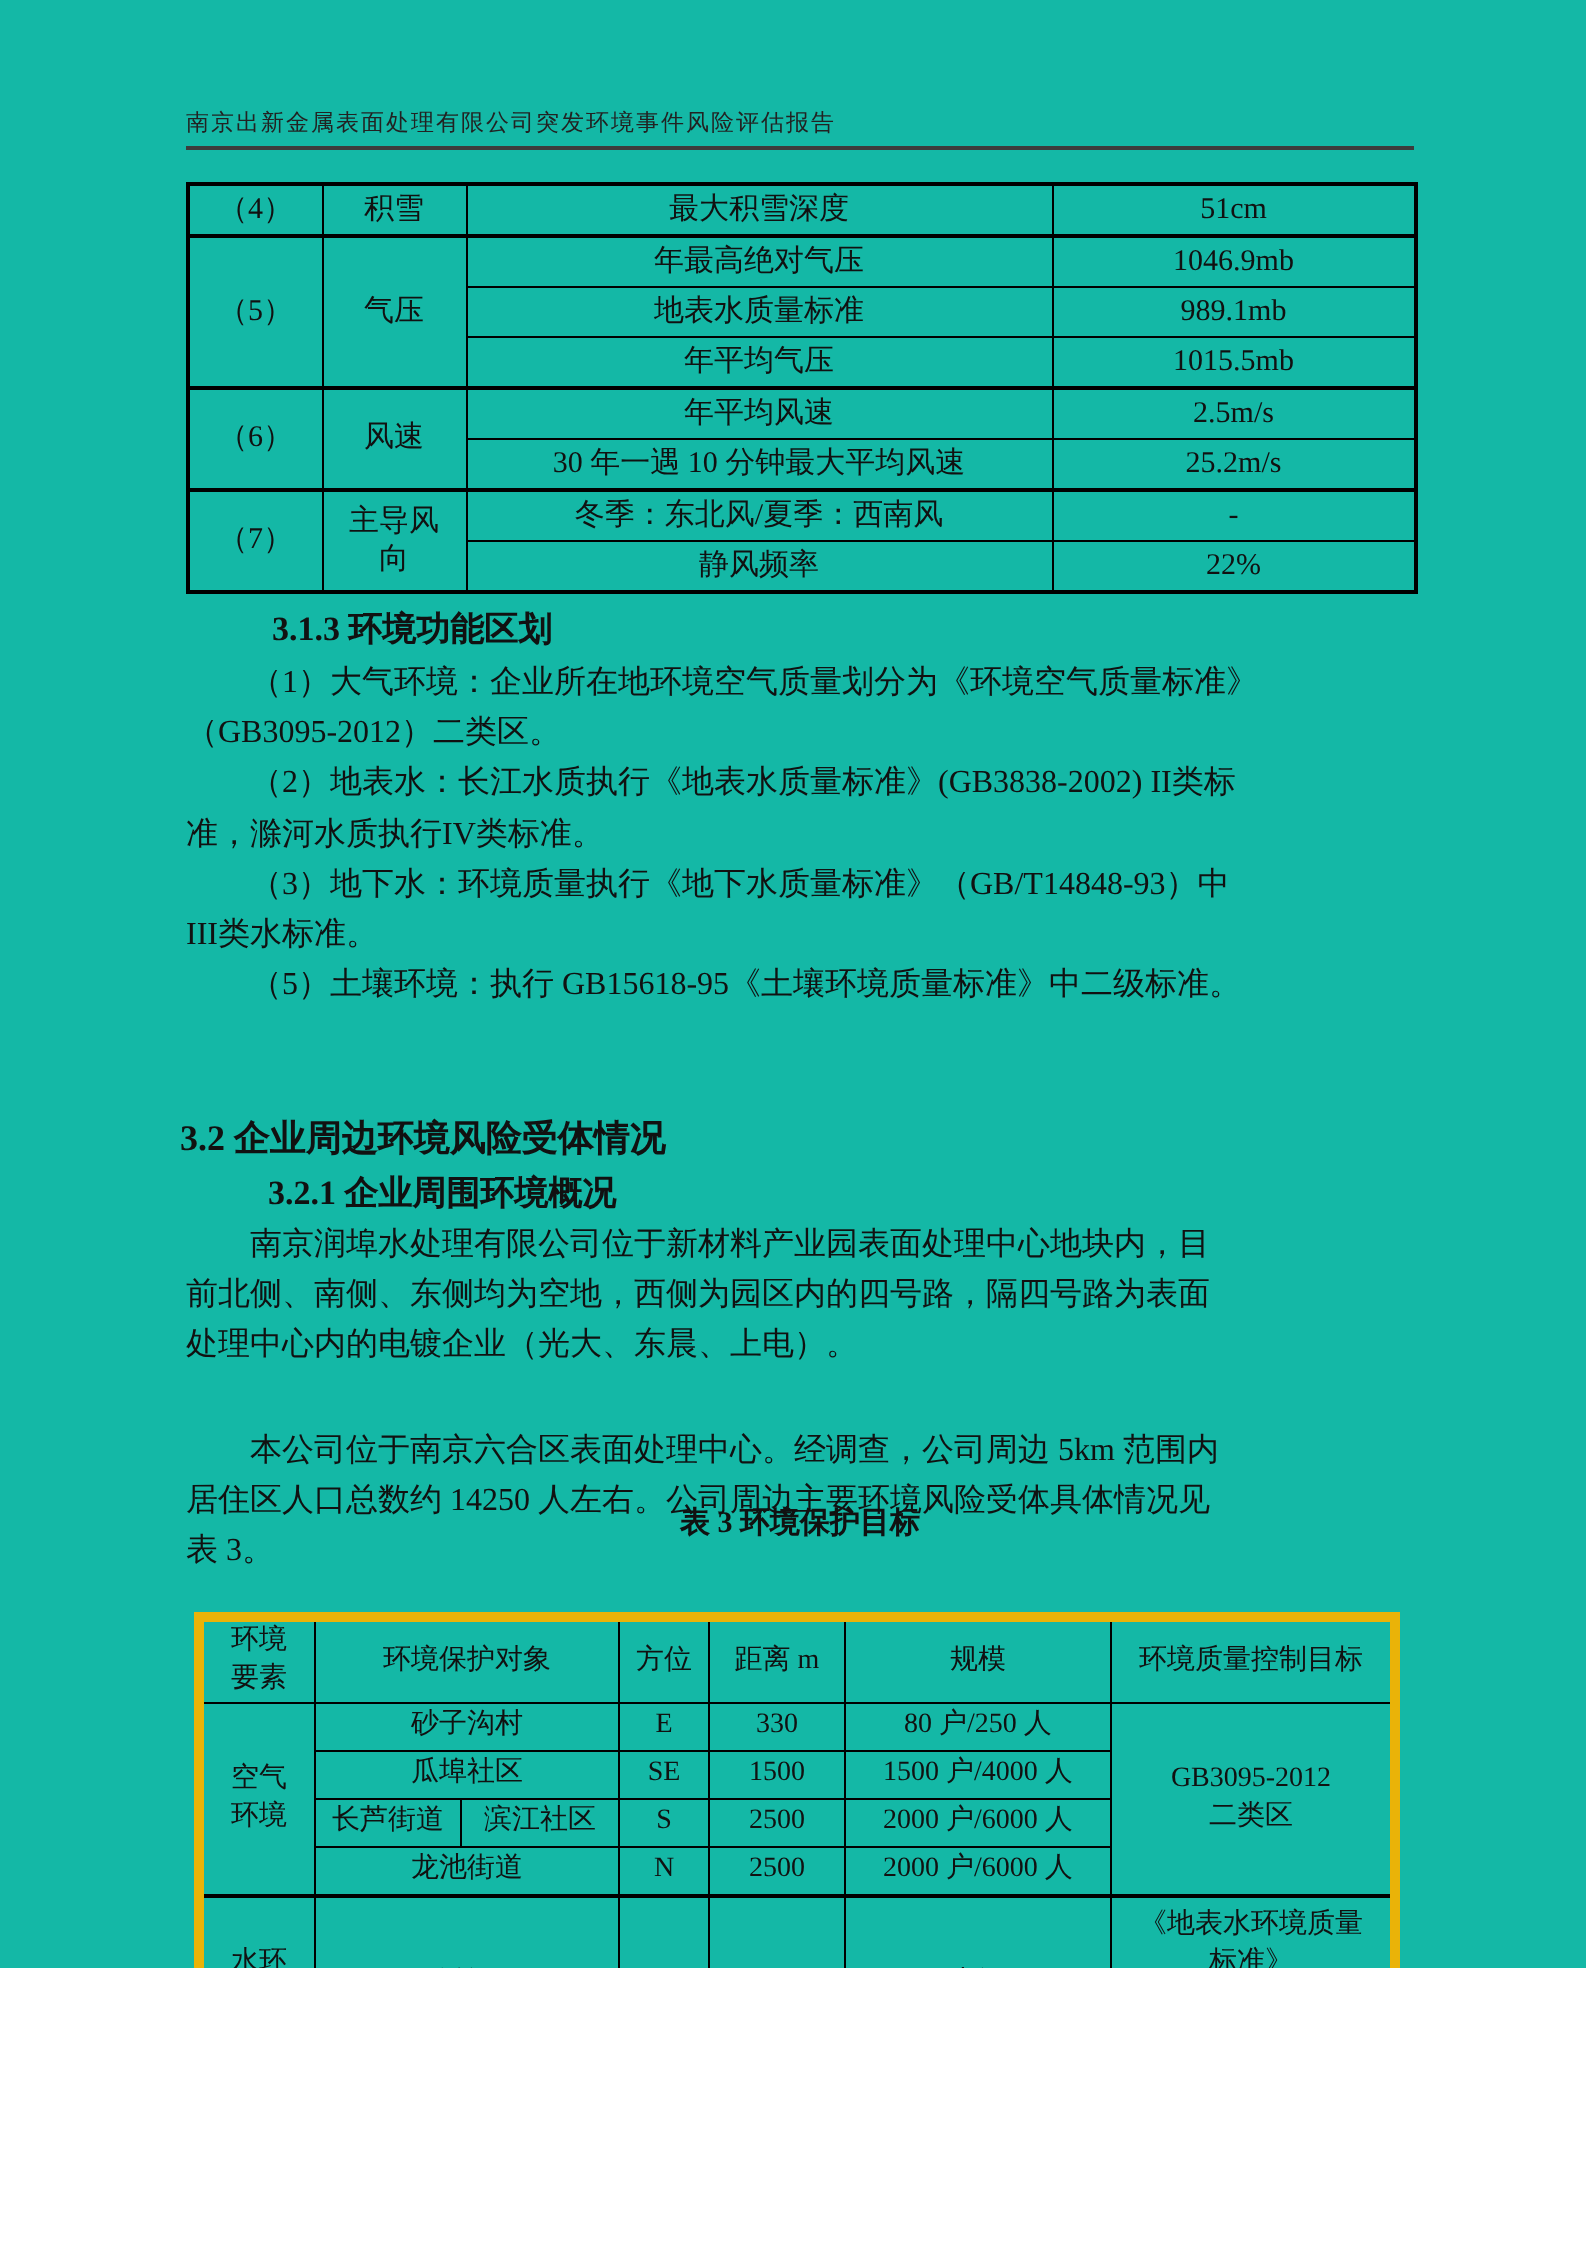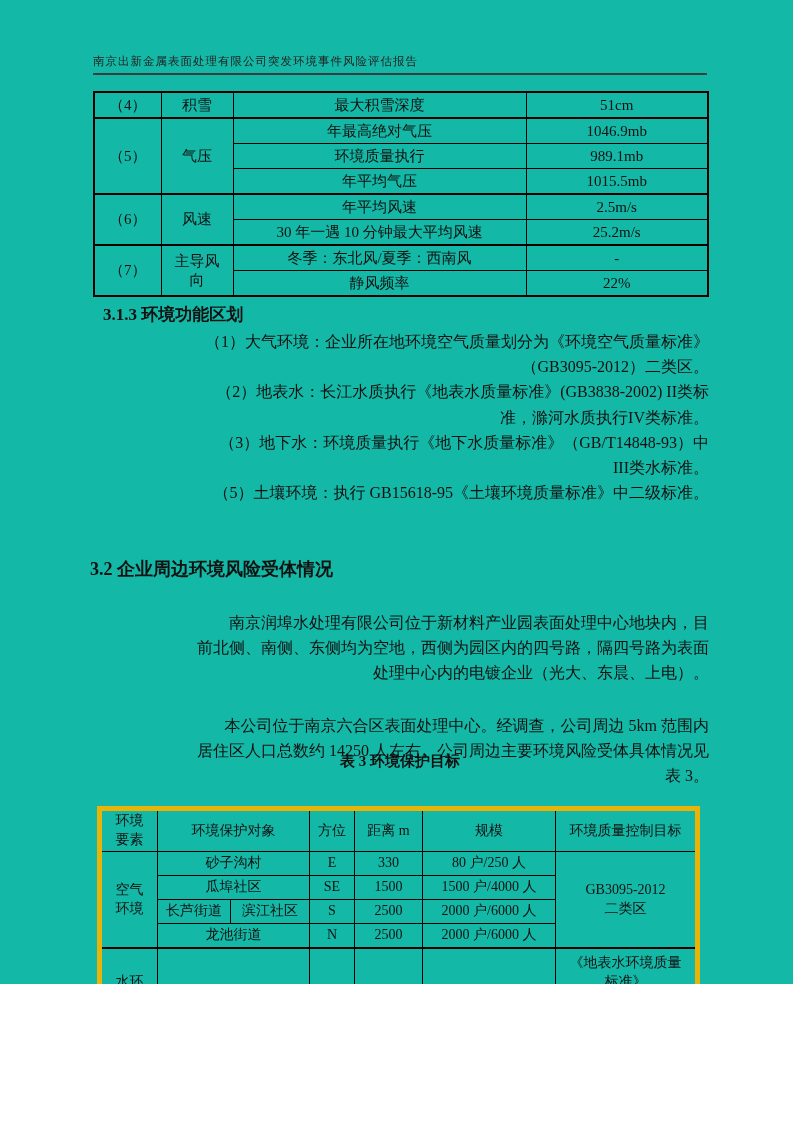--- a/index.html
+++ b/index.html
@@ -15,25 +15,25 @@
 
   
   .t1{left:93px;top:91px;width:614px;border-collapse:collapse;table-layout:fixed;
       font-size:15px;border:2px solid #000;}
   .t1 td{border:1px solid #000;text-align:center;vertical-align:middle;height:24px;
          padding:0 2px;white-space:pre-line;overflow:hidden;line-height:1.25;}
   .t1 tr.gend td{border-bottom-width:2px;}
   .t1 td[rowspan]{border-bottom-width:2px;}
 
   
-  .h-sub{font-size:17px;font-weight:bold;white-space:nowrap;}
+  .h-sub{font-size:17px;font-weight:bold;white-space:nowrap;margin-left:33px;}
   .h-main{font-size:18px;font-weight:bold;white-space:nowrap;}
   .para-block{left:93px;width:616px;}
   .para{margin:0;font-size:16px;line-height:25.2px;text-indent:2em;
-        white-space:pre-line;text-align:right;}
+        white-space:pre-line;text-align:left;}
 
   
   .t3-title{left:93px;top:752px;width:614px;text-align:center;font-size:15px;font-weight:bold;}
   .t3{left:97px;top:806px;width:600px;border-collapse:collapse;table-layout:fixed;
       font-size:14px;border:5px solid #eab308;}
   .t3 td{border:1px solid #000;text-align:center;vertical-align:middle;padding:1px 2px;
          white-space:pre-line;overflow:hidden;line-height:1.35;}
   .t3 tr.hrow td{height:38px;}
   .t3 tr.arow td{height:21px;}
   .t3 tr.wrow td{height:84px;text-align:center;}
@@ -64,21 +64,21 @@
         <td>最大积雪深度</td>
         <td>51cm</td>
       </tr>
       <tr>
         <td rowspan="3">（5）</td>
         <td rowspan="3">气压</td>
         <td>年最高绝对气压</td>
         <td>1046.9mb</td>
       </tr>
       <tr>
-        <td>环境质量执行</td>
+        <td>地表水质量标准</td>
         <td>989.1mb</td>
       </tr>
       <tr class="gend">
         <td>年平均气压</td>
         <td>1015.5mb</td>
       </tr>
       <tr>
         <td rowspan="2">（6）</td>
         <td rowspan="2">风速</td>
         <td>年平均风速</td>
@@ -108,20 +108,21 @@
 （GB3095-2012）二类区。</p>
     <p class="para">（2）地表水：长江水质执行《地表水质量标准》(GB3838-2002) II类标
 准，滁河水质执行IV类标准。</p>
     <p class="para">（3）地下水：环境质量执行《地下水质量标准》（GB/T14848-93）中
 III类水标准。</p>
     <p class="para">（5）土壤环境：执行 GB15618-95《土壤环境质量标准》中二级标准。</p>
   </div>
 
   <div class="abs h-main" style="left:90px;top:557px;">3.2 企业周边环境风险受体情况</div>
 
+  <div class="abs h-sub" style="left:101px;top:585px;">3.2.1 企业周围环境概况</div>
   <div class="abs para-block" style="top:610px;">
     <p class="para">南京润埠水处理有限公司位于新材料产业园表面处理中心地块内，目
 前北侧、南侧、东侧均为空地，西侧为园区内的四号路，隔四号路为表面
 处理中心内的电镀企业（光大、东晨、上电）。</p>
   </div>
 
   <div class="abs para-block" style="top:713px;">
     <p class="para">本公司位于南京六合区表面处理中心。经调查，公司周边 5km 范围内
 居住区人口总数约 14250 人左右。公司周边主要环境风险受体具体情况见
 表 3。</p>

